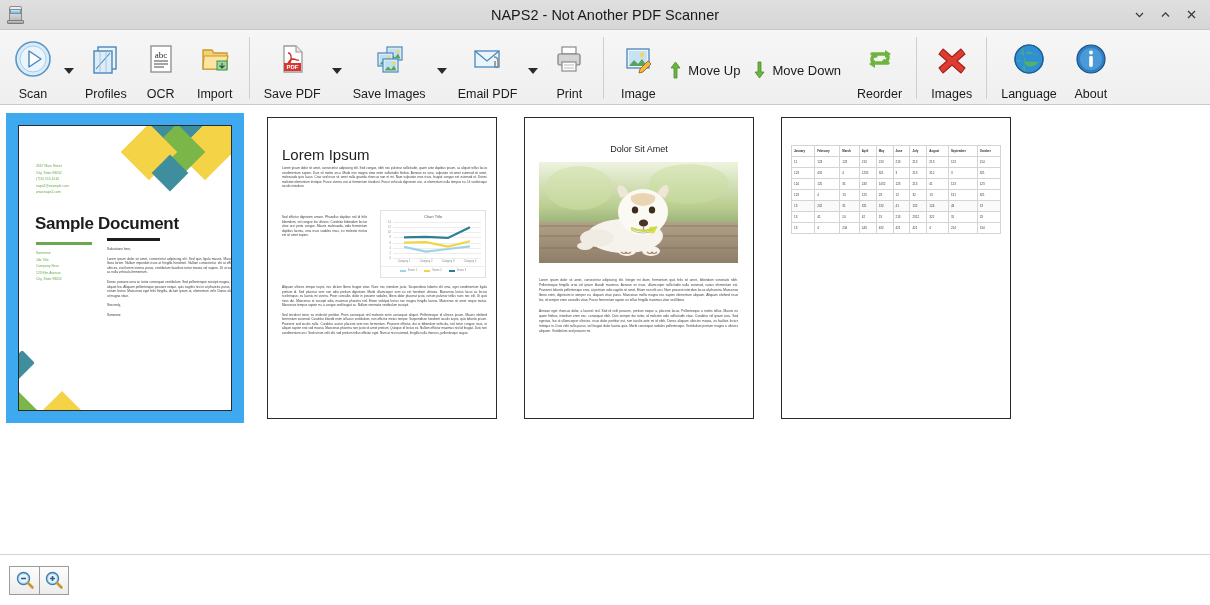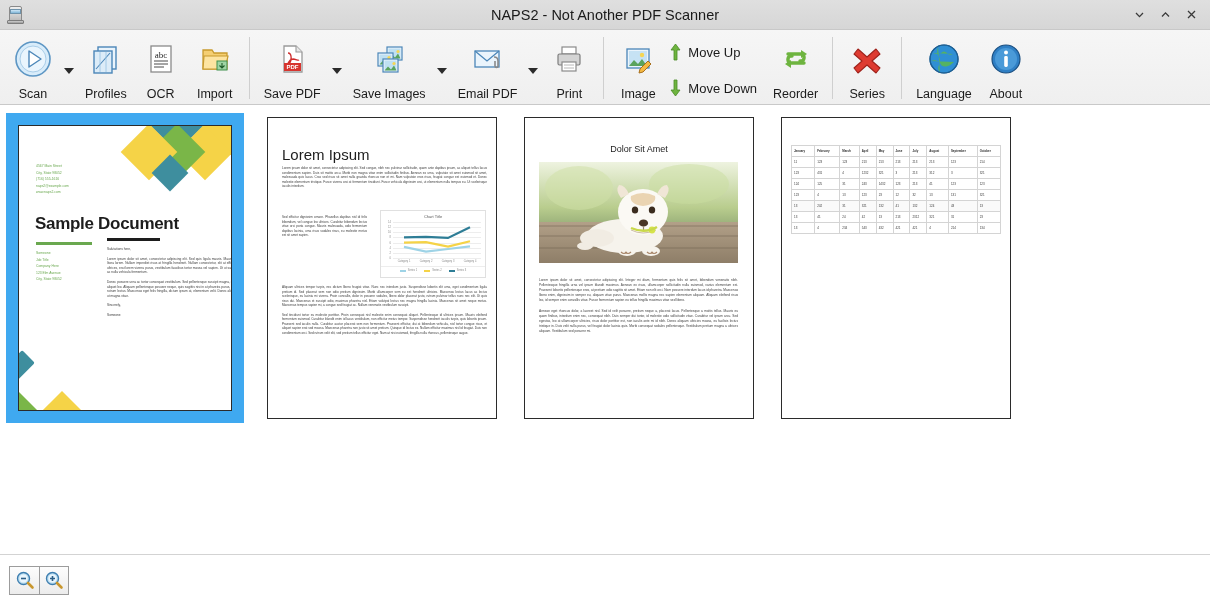--- a/index.html
+++ b/index.html
@@ -77,21 +77,21 @@
     width: 18px; height: 68px; display: flex;
     align-items: center; justify-content: center;
     padding-top: 6px; cursor: default;
     border: 1px solid transparent; border-radius: 3px;
   }
   .caret { width: 0; height: 0; border-left: 5px solid transparent;
            border-right: 5px solid transparent; border-top: 6px solid #2b2b2b; }
   .tb-sep { width: 1px; height: 62px; background: #cfcfcf; margin: 3px 7px 0 7px; }
 
   
-  .move-block { display: flex; flex-direction: column; justify-content: space-between;
+  .move-block { display: flex; flex-direction: row; justify-content: flex-end;
                 height: 68px; padding-top: 4px; }
   .move-row { display: flex; align-items: center; gap: 7px; padding: 3px 8px 3px 4px;
               border: 1px solid transparent; border-radius: 3px; cursor: default; }
   .move-label { font-size: 13px; color: #1b1b1b; white-space: nowrap; }
 
   
   .content {
     position: relative; width: 100%;
     height: calc(605px - 30px - 75px - 50px);
     background: #ffffff;
@@ -383,21 +383,21 @@
   </div>
 
   <div class="tb-sep"></div>
 
   <div class="tb-item">
     <div class="tb-ico">
       <svg width="40" height="40" viewBox="0 0 40 40">
         <path d="M11 10 L20 18 L29 10 L33 15 L25 22 L33 29 L29 34 L20 26 L11 34 L7 29 L15 22 L7 15 Z" fill="#de3b31" stroke="#9e211a" stroke-width="1.1" stroke-linejoin="round"></path>
       </svg>
     </div>
-    <div class="tb-label">Series</div>
+    <div class="tb-label">Images</div>
   </div>
 
 
   <div class="tb-sep"></div>
 
   <div class="tb-item">
     <div class="tb-ico">
       <svg width="40" height="40" viewBox="0 0 40 40">
         <circle cx="20" cy="20" r="14" fill="#2f8fd4" stroke="#1d5f93" stroke-width="1.2"></circle>
         <path d="M9 14 q5 2 8 0 q3 -3 6 0 q2 3 6 1 M7 22 q6 -2 9 2 q2 5 8 3 q3 -1 6 -4 M14 8 q-2 6 1 10 q2 4 0 8 q-2 4 1 7" fill="#57b45c" opacity=".95" stroke="none"></path>

